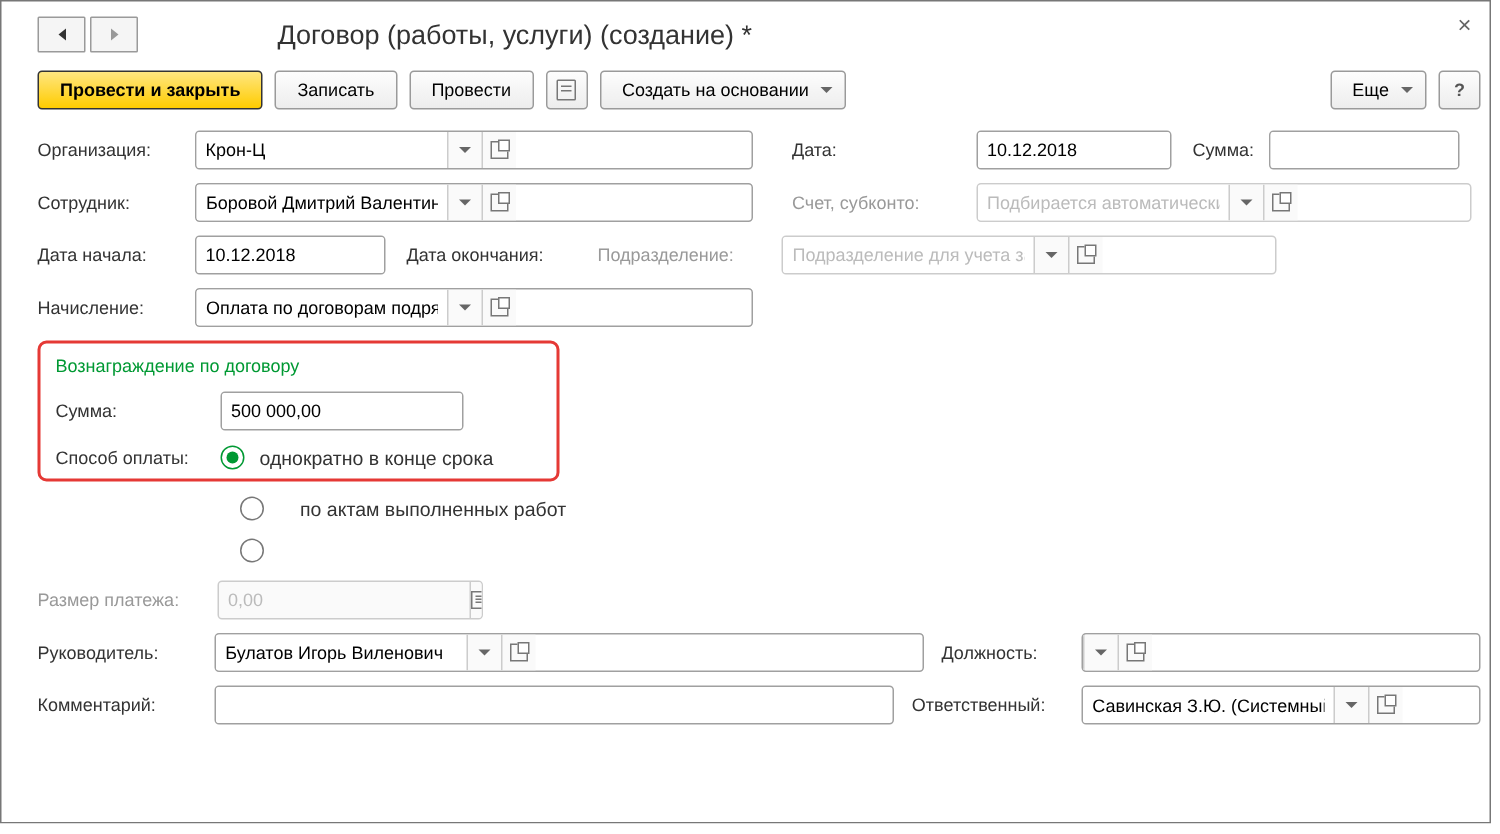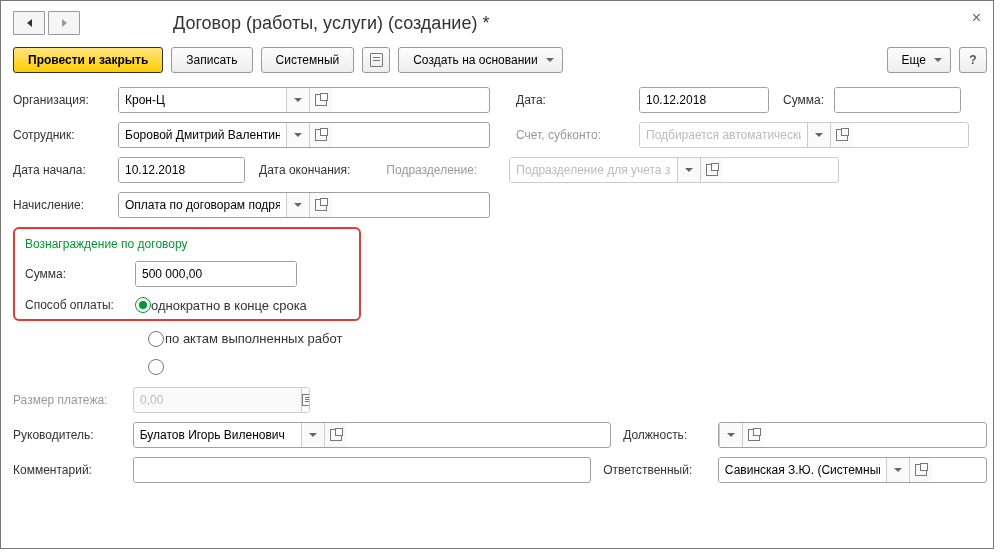--- a/index.html
+++ b/index.html
@@ -1,16 +1,16 @@
 <!DOCTYPE html>
 <html><head>
 <meta charset="utf-8">
 <style>
 body{margin:0;font:12px Arial,sans-serif;color:#333;background:#fff}
-.window{width:994px;height:549px;border:1px solid #777;padding:10px 6px 6px 12px;box-sizing:border-box;position:relative}
+.window{width:994px;height:549px;border:1px solid #777;padding:10px 6px 6px 24px;box-sizing:border-box;position:relative}
 .top-row{display:flex;align-items:center;margin-bottom:12px}
 .nav-btn{width:30px;height:22px;border:1px solid #9a9a9a;border-radius:1px;background:#f5f5f5;display:flex;align-items:center;justify-content:center;margin-right:3px;cursor:pointer;position:relative}
 .nav-arrow{width:0;height:0;border-top:4px solid transparent;border-bottom:4px solid transparent}
 .nav-arrow.left{border-right:5px solid #333}
 .nav-arrow.right{border-left:5px solid #999}
 .title{font-size:18px;color:#333;margin-left:90px;font-weight:400}
 .close-x{position:absolute;right:8px;top:6px;font-size:16px;color:#666;cursor:pointer;padding:2px 4px}
 .toolbar{display:flex;align-items:center;margin-bottom:14px;gap:8px}
 .btn{height:26px;border:1px solid #9a9a9a;border-radius:3px;background:linear-gradient(#fdfdfd,#ededed);padding:0 14px;font-size:12px;cursor:pointer;display:flex;align-items:center;justify-content:center}
 .btn-primary{background:linear-gradient(#ffe680,#ffcc00);border-color:#333;font-weight:700}
@@ -40,21 +40,21 @@
 .ico-open{width:10px;height:10px;border:1px solid #777;position:relative}
 .ico-open:after{content:"";position:absolute;top:-2px;right:-2px;width:6px;height:6px;border:1px solid #777;background:#fff}
 .ico-mini{width:10px;height:10px;border:1px solid #777;position:relative}
 .ico-mini:before,.ico-mini:after{content:"";position:absolute;background:#777}
 .ico-mini:before{left:2px;right:2px;top:2px;height:1px;box-shadow:0 2px #777,0 4px #777}
 .highlight{border:2px solid #e53935;border-radius:6px;padding:8px 10px 6px;margin:0 0 10px 0;width:348px;box-sizing:border-box}
 .section-title{color:#009933;font-weight:400;margin-bottom:10px}
 .row{display:flex;align-items:center;margin-bottom:10px}
 .row:last-child{margin-bottom:0}
 .hl-label{width:110px}
-.radio-row{display:flex;margin:0 0 12px 135px;gap:1px}
+.radio-row{display:flex;align-items:center;margin:0 0 12px 135px;gap:24px}
 .radio-dot{width:14px;height:14px;border-radius:50%;border:1px solid #777;position:relative;flex-shrink:0}
 .radio-dot.on{border-color:#009933}
 .radio-dot.on:after{content:"";position:absolute;top:3px;left:3px;width:8px;height:8px;border-radius:50%;background:#009933}
 .radio-label{font-size:13px}
 .num-input{display:flex;border:1px solid #a0a0a0;border-radius:3px;height:24px;overflow:hidden;width:160px}
 .num-input input{border:none;outline:none;padding:0 6px;font:12px Arial;flex:1}
 .num-input.dis{border-color:#ccc}
 .num-input.dis input{color:#bbb}
 </style>
 </head>
@@ -68,21 +68,21 @@
 <div class="nav-btn">
         <div class="nav-arrow right"></div>
       </div>
 <div class="title">Договор (работы, услуги) (создание) *</div>
 <div class="close-x">×</div>
 </div>
 
 <div class="toolbar">
 <button class="btn btn-primary">Провести и закрыть</button>
 <button class="btn">Записать</button>
-<button class="btn">Системный</button>
+<button class="btn">Провести</button>
 <button class="btn icon-btn">
         <div class="doc-icon"></div>
       </button>
 <button class="btn btn-dropdown">
         <span>Создать на основании</span>
         <span class="caret"></span>
       </button>
 <div class="spacer"></div>
 <button class="btn btn-dropdown">
         <span>Еще</span>
@@ -173,21 +173,21 @@
 <div class="section-title">Вознаграждение по договору</div>
 <div class="row">
 <div class="hl-label">Сумма:</div>
 <div class="num-input">
           <input value="500 000,00" style="">
         </div>
 </div>
 <div class="row">
 <div class="hl-label">Способ оплаты:</div>
 <div class="radio-dot on"></div>
-<span class="radio-label" style="margin-left:0">однократно в конце срока</span>
+<span class="radio-label" style="margin-left:10px">однократно в конце срока</span>
 </div>
 </div>
 
 <div class="radio-row">
 <div class="radio-dot"></div>
 <span class="radio-label">по актам выполненных работ</span>
 </div>
 <div class="radio-row">
 <div class="radio-dot"></div>
 </div>

